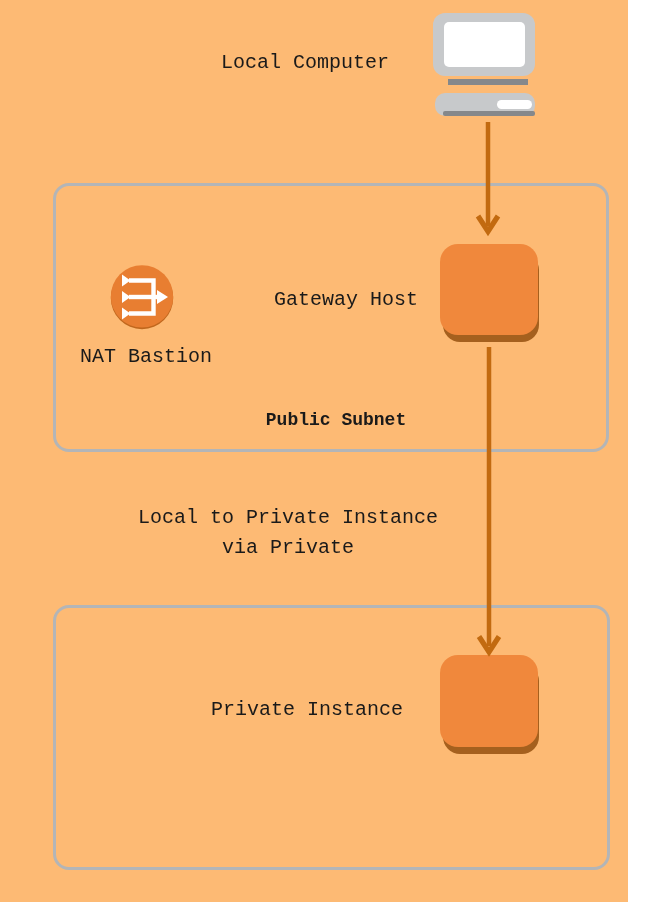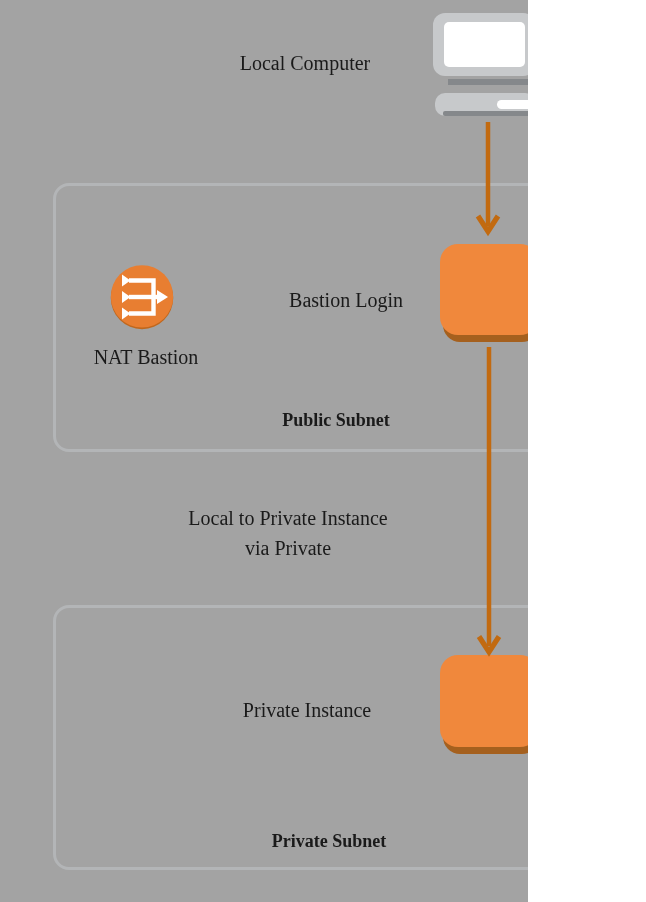--- a/index.html
+++ b/index.html
@@ -9,23 +9,23 @@
     --nat-circle:#E87E31;
     --nat-rim:#C0671D;
     --box-border:#B3B5B7;
     --icon-gray:#C7C9CB;
     --icon-dark-gray:#85888B;
     --text:#1A1A1A;
   }
   html,body{margin:0;padding:0;background:#ffffff;}
   .canvas{
     position:relative;
-    width:528px;height:902px;
-    background:#a3a3a3;
-    font-family:Liberation Serif, serif;
+    width:628px;height:902px;
+    background:#fdba74;
+    font-family:Liberation Mono, monospace;
     color:var(--text);
     overflow:hidden;
   }
   .subnet-box{
     position:absolute;
     border:3px solid var(--box-border);
     border-radius:16px;
     background:transparent;
     box-sizing:border-box;
   }
@@ -96,28 +96,27 @@
       <path d="M12,42.5 L20.5,48.5 L12,54.5 Z"></path>
       <path d="M47,25 L58,32 L47,39 Z"></path>
     </g>
   </svg>
 
   <div class="instance-square sq-bastion"></div>
   <div class="instance-square sq-private"></div>
 
   <div class="label lbl-local-computer">Local Computer</div>
   <div class="label lbl-nat-gateway">NAT Bastion</div>
-  <div class="label lbl-bastion-host">Bastion Login</div>
+  <div class="label lbl-bastion-host">Gateway Host</div>
   <div class="label bold lbl-public-subnet">Public Subnet</div>
   <div class="label lbl-login">
     <span>Local to Private Instance</span><br>
     <span>via Private</span>
   </div>
   <div class="label lbl-private-instance">Private Instance</div>
-  <div class="label bold lbl-private-subnet">Private Subnet</div>
 
   <svg class="arrow-overlay" width="646" height="902" viewBox="0 0 646 902">
     <g style="stroke:var(--arrow);fill:none;">
 
       <path d="M488,122 L488,226" style="stroke-width:4.5"></path>
       <path d="M478,216 L488,231.5 L498,216" style="stroke-width:5.2"></path>
 
       <path d="M489,347 L489,646" style="stroke-width:4.5"></path>
       <path d="M479,636.5 L489,652 L499,636.5" style="stroke-width:5.2"></path>
     </g>

